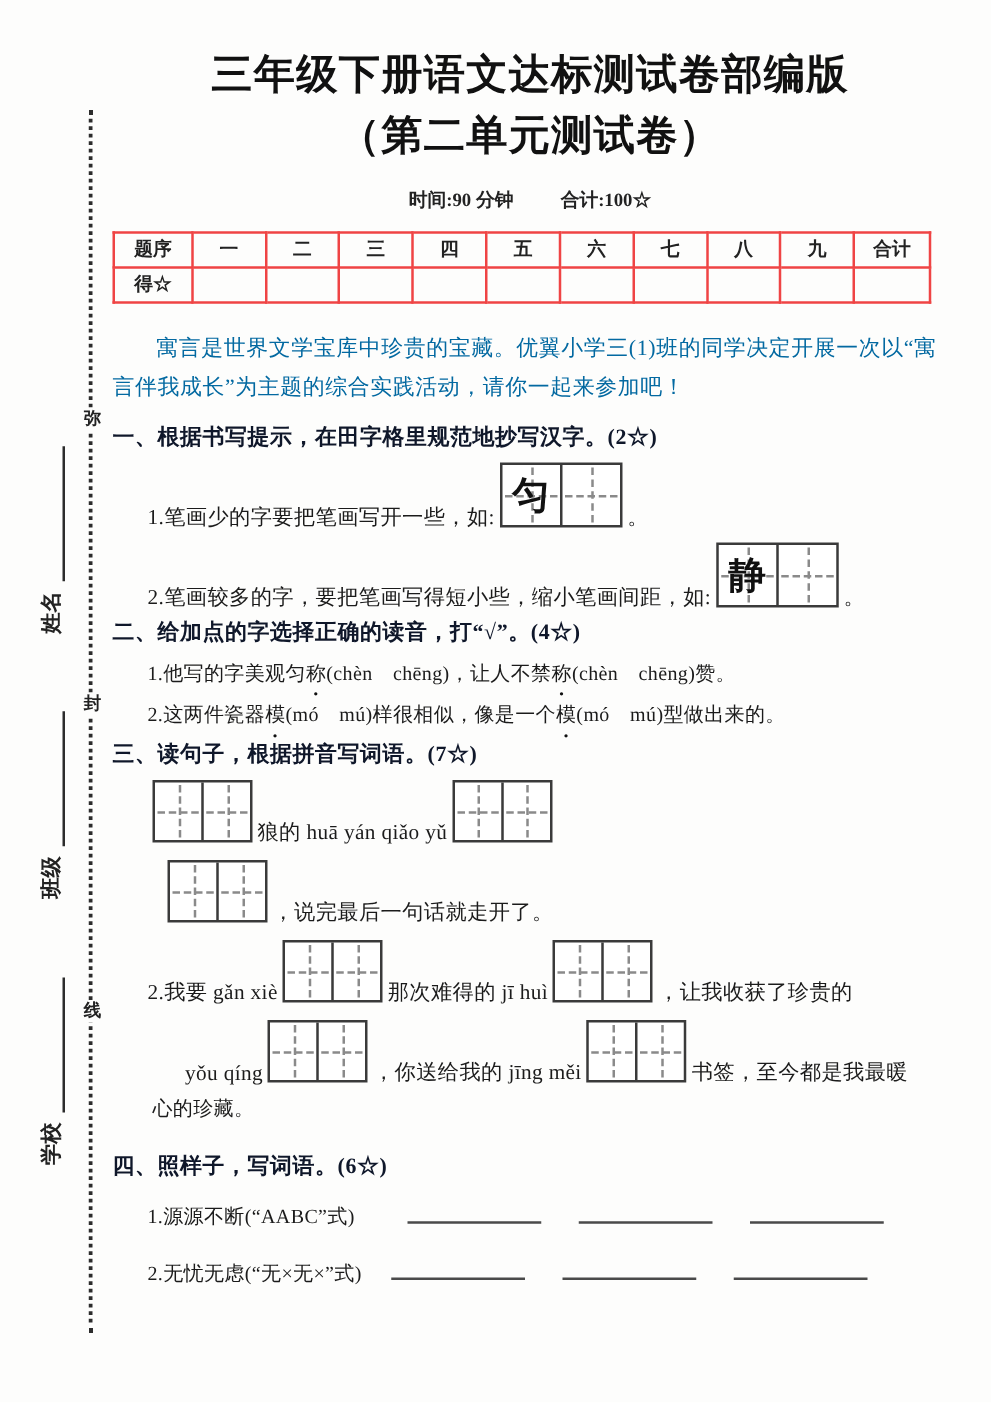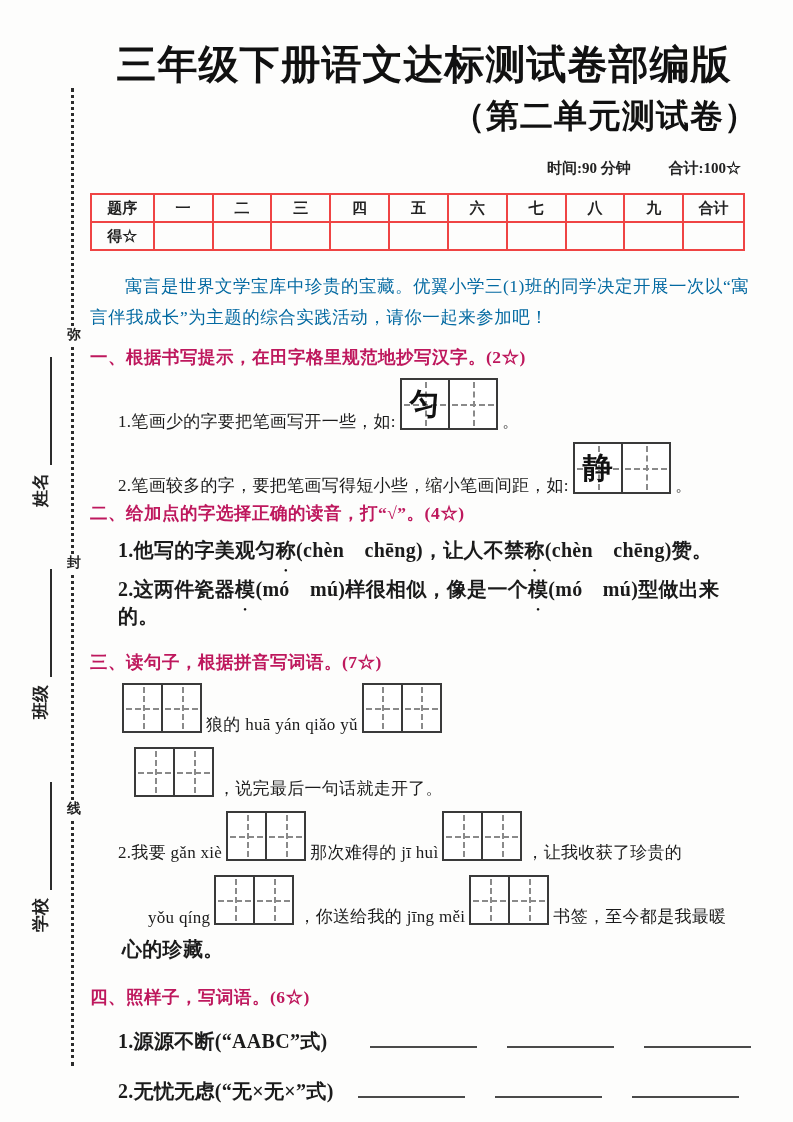--- a/index.html
+++ b/index.html
@@ -27,28 +27,28 @@
     font-size:17px; font-weight:700; color:#222; white-space:nowrap;
   }
   .side-label .slot {
     display:inline-block; width:108px; height:1em;
     border-bottom:2px solid #2c2c2c;
   }
   
   .content { position:absolute; left:90px; top:0; width:668px; }
   .title {
     margin:42px 0 0 0; text-align:center;
-    font-size:40px; font-weight:800; letter-spacing:1px; line-height:1.15; color:#111;
+    font-size:33px; font-weight:800; letter-spacing:1px; line-height:1.15; color:#111;
   }
   .subtitle {
-    margin:6px 0 0 0; text-align:right;
+    margin:6px 0 0 0; text-align:center;
     font-size:33px; font-weight:800; letter-spacing:1px; color:#111;
   }
   .info-line {
-    margin-top:20px; text-align:right;
+    margin-top:20px; text-align:center;
     font-size:15px; font-weight:700; color:#222;
   }
   .info-line span { margin:0 17px; }
   
   table.score {
     margin-top:15px; width:655px; border-collapse:collapse;
     font-size:15px; color:#222;
   }
   table.score td {
     border:2px solid #ef4444; height:26px; text-align:center;
@@ -56,27 +56,27 @@
   }
   td.c-first { width:58px; }
   td.c-num   { width:54px; }
   td.c-last  { width:56px; }
   
   .intro {
     margin:20px 0 0 0; font-size:17.5px; line-height:1.75;
     text-indent:2em; font-weight:500; color:#0369a1; letter-spacing:0.5px;
   }
   .qhead {
-    margin-top:13px; font-size:17.5px; font-weight:800; color:#be185d; letter-spacing:0.5px;
+    margin-top:13px; font-size:17.5px; font-weight:800; color:#0f172a; letter-spacing:0.5px;
   }
   .row { display:flex; align-items:flex-end; font-size:17px; font-weight:500; letter-spacing:0.3px; }
   .row.ind1 { margin-left:28px; }
   .row.ind2 { margin-left:40px; }
   .q1row { margin-top:6px; }
-  .plain { margin-top:12px; font-size:20px; font-weight:700; letter-spacing:0.3px; }
+  .plain { margin-top:12px; font-size:16px; font-weight:400; letter-spacing:0.3px; }
   .plain.ind1 { margin-left:28px; }
   
   .tzg { display:inline-flex; border:2px solid #3a3a3a; background:#fff; margin:3px 4px; flex:0 0 auto; }
   .tzg .cell { position:relative; width:46px; height:48px; }
   .tzg .cell + .cell { border-left:2px solid #3a3a3a; }
   .tzg.small .cell { width:37px; height:46px; }
   .tzg .cell::before {
     content:""; position:absolute; left:50%; top:2px; bottom:2px;
     border-left:2px dashed #8a8a8a;
   }
@@ -196,21 +196,21 @@
     <div class="qhead" style="margin-top:4px">二、给加点的字选择正确的读音，打“√”。(4☆)</div>
 
     <div class="plain ind1">
       <span>1.他写的字美观匀</span><span class="emdot">称</span><span>(chèn　chēng)，让人不禁</span><span class="emdot">称</span><span>(chèn　chēng)赞。</span>
     </div>
 
     <div class="plain ind1">
       <span>2.这两件瓷器</span><span class="emdot">模</span><span>(mó　mú)样很相似，像是一个</span><span class="emdot">模</span><span>(mó　mú)型做出来的。</span>
     </div>
 
-    <div class="qhead" style="margin-top:20px">三、读句子，根据拼音写词语。(7☆)</div>
+    <div class="qhead" style="margin-top:8px">三、读句子，根据拼音写词语。(7☆)</div>
 
     <div class="row ind1" style="margin-top:6px">
       <span class="tzg small">
         <span class="cell"></span>
           <span class="cell"></span>
       </span>
       <span>狼的 huā yán qiǎo yǔ</span>
       <span class="tzg small">
         <span class="cell"></span>
           <span class="cell"></span>

